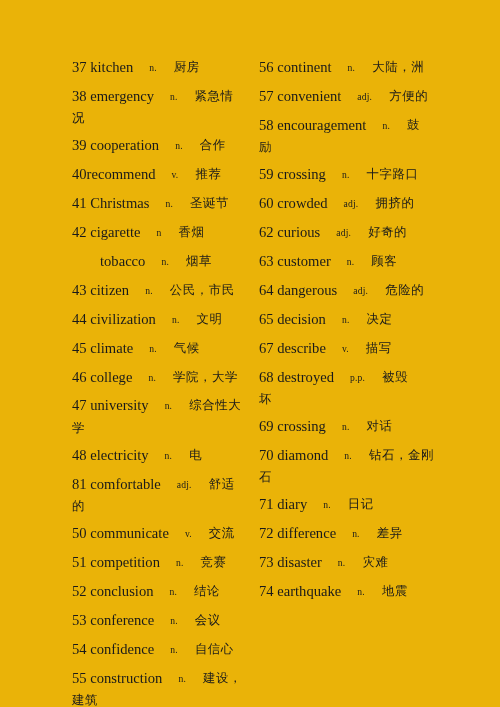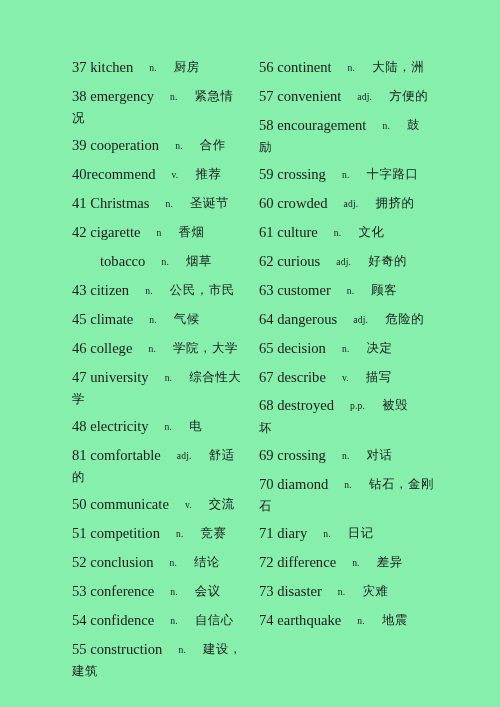--- a/index.html
+++ b/index.html
@@ -12,21 +12,21 @@
     width: 500px;
     height: 707px;
     position: relative;
     font-family: "Liberation Serif", "DejaVu Serif", serif;
     color: #1a1a1a;
     overflow: hidden;
   }
   .page {
     position: absolute;
     inset: 0;
-    background: #86efac;
+    background: #eab308;
   }
   .columns {
     position: absolute;
     top: 58px;
     left: 0;
     right: 0;
     display: flex;
     align-items: flex-start;
   }
   .column {
@@ -91,39 +91,39 @@
   <div class="columns">
     <div class="column column-left">
         <p class="entry"><span class="num">37</span> <span class="word">kitchen</span><span class="gap-word"></span><span class="pos">n.</span><span class="gap-pos"></span><span class="cn">厨房</span></p>
         <p class="entry"><span class="num">38</span> <span class="word">emergency</span><span class="gap-word"></span><span class="pos">n.</span><span class="gap-pos"></span><span class="cn">紧急情</span><span class="cn-wrap">况</span></p>
         <p class="entry"><span class="num">39</span> <span class="word">cooperation</span><span class="gap-word"></span><span class="pos">n.</span><span class="gap-pos"></span><span class="cn">合作</span></p>
         <p class="entry"><span class="num">40</span><span class="word">recommend</span><span class="gap-word"></span><span class="pos">v.</span><span class="gap-pos"></span><span class="cn">推荐</span></p>
         <p class="entry"><span class="num">41</span> <span class="word">Christmas</span><span class="gap-word"></span><span class="pos">n.</span><span class="gap-pos"></span><span class="cn">圣诞节</span></p>
         <p class="entry"><span class="num">42</span> <span class="word">cigarette</span><span class="gap-word"></span><span class="pos">n</span><span class="gap-pos"></span><span class="cn">香烟</span></p>
         <p class="entry sub"><span class="word">tobacco</span><span class="gap-word"></span><span class="pos">n.</span><span class="gap-pos"></span><span class="cn">烟草</span></p>
         <p class="entry"><span class="num">43</span> <span class="word">citizen</span><span class="gap-word"></span><span class="pos">n.</span><span class="gap-pos"></span><span class="cn">公民，市民</span></p>
+        <p class="entry"><span class="num">44</span> <span class="word">civilization</span><span class="gap-word"></span><span class="pos">n.</span><span class="gap-pos"></span><span class="cn">文明</span></p>
         <p class="entry"><span class="num">45</span> <span class="word">climate</span><span class="gap-word"></span><span class="pos">n.</span><span class="gap-pos"></span><span class="cn">气候</span></p>
         <p class="entry"><span class="num">46</span> <span class="word">college</span><span class="gap-word"></span><span class="pos">n.</span><span class="gap-pos"></span><span class="cn">学院，大学</span></p>
         <p class="entry"><span class="num">47</span> <span class="word">university</span><span class="gap-word"></span><span class="pos">n.</span><span class="gap-pos"></span><span class="cn">综合性大</span><span class="cn-wrap">学</span></p>
         <p class="entry"><span class="num">48</span> <span class="word">electricity</span><span class="gap-word"></span><span class="pos">n.</span><span class="gap-pos"></span><span class="cn">电</span></p>
         <p class="entry"><span class="num">81</span> <span class="word">comfortable</span><span class="gap-word"></span><span class="pos">adj.</span><span class="gap-pos"></span><span class="cn">舒适</span><span class="cn-wrap">的</span></p>
         <p class="entry"><span class="num">50</span> <span class="word">communicate</span><span class="gap-word"></span><span class="pos">v.</span><span class="gap-pos"></span><span class="cn">交流</span></p>
         <p class="entry"><span class="num">51</span> <span class="word">competition</span><span class="gap-word"></span><span class="pos">n.</span><span class="gap-pos"></span><span class="cn">竞赛</span></p>
         <p class="entry"><span class="num">52</span> <span class="word">conclusion</span><span class="gap-word"></span><span class="pos">n.</span><span class="gap-pos"></span><span class="cn">结论</span></p>
         <p class="entry"><span class="num">53</span> <span class="word">conference</span><span class="gap-word"></span><span class="pos">n.</span><span class="gap-pos"></span><span class="cn">会议</span></p>
         <p class="entry"><span class="num">54</span> <span class="word">confidence</span><span class="gap-word"></span><span class="pos">n.</span><span class="gap-pos"></span><span class="cn">自信心</span></p>
         <p class="entry"><span class="num">55</span> <span class="word">construction</span><span class="gap-word"></span><span class="pos">n.</span><span class="gap-pos"></span><span class="cn">建设，</span><span class="cn-wrap">建筑</span></p>
       </div>
     <div class="column column-right">
         <p class="entry"><span class="num">56</span> <span class="word">continent</span><span class="gap-word"></span><span class="pos">n.</span><span class="gap-pos"></span><span class="cn">大陆，洲</span></p>
         <p class="entry"><span class="num">57</span> <span class="word">convenient</span><span class="gap-word"></span><span class="pos">adj.</span><span class="gap-pos"></span><span class="cn">方便的</span></p>
         <p class="entry"><span class="num">58</span> <span class="word">encouragement</span><span class="gap-word"></span><span class="pos">n.</span><span class="gap-pos"></span><span class="cn">鼓</span><span class="cn-wrap">励</span></p>
         <p class="entry"><span class="num">59</span> <span class="word">crossing</span><span class="gap-word"></span><span class="pos">n.</span><span class="gap-pos"></span><span class="cn">十字路口</span></p>
         <p class="entry"><span class="num">60</span> <span class="word">crowded</span><span class="gap-word"></span><span class="pos">adj.</span><span class="gap-pos"></span><span class="cn">拥挤的</span></p>
-        <p class="entry"><span class="num">61</span> <span class="word">culture</span><span class="gap-word"></span><span class="pos">n.</span><span class="gap-pos"></span><span class="cn">文化</span></p>
         <p class="entry"><span class="num">62</span> <span class="word">curious</span><span class="gap-word"></span><span class="pos">adj.</span><span class="gap-pos"></span><span class="cn">好奇的</span></p>
         <p class="entry"><span class="num">63</span> <span class="word">customer</span><span class="gap-word"></span><span class="pos">n.</span><span class="gap-pos"></span><span class="cn">顾客</span></p>
         <p class="entry"><span class="num">64</span> <span class="word">dangerous</span><span class="gap-word"></span><span class="pos">adj.</span><span class="gap-pos"></span><span class="cn">危险的</span></p>
         <p class="entry"><span class="num">65</span> <span class="word">decision</span><span class="gap-word"></span><span class="pos">n.</span><span class="gap-pos"></span><span class="cn">决定</span></p>
         <p class="entry"><span class="num">67</span> <span class="word">describe</span><span class="gap-word"></span><span class="pos">v.</span><span class="gap-pos"></span><span class="cn">描写</span></p>
         <p class="entry"><span class="num">68</span> <span class="word">destroyed</span><span class="gap-word"></span><span class="pos">p.p.</span><span class="gap-pos"></span><span class="cn">被毁</span><span class="cn-wrap">坏</span></p>
         <p class="entry"><span class="num">69</span> <span class="word">crossing</span><span class="gap-word"></span><span class="pos">n.</span><span class="gap-pos"></span><span class="cn">对话</span></p>
         <p class="entry"><span class="num">70</span> <span class="word">diamond</span><span class="gap-word"></span><span class="pos">n.</span><span class="gap-pos"></span><span class="cn">钻石，金刚</span><span class="cn-wrap">石</span></p>
         <p class="entry"><span class="num">71</span> <span class="word">diary</span><span class="gap-word"></span><span class="pos">n.</span><span class="gap-pos"></span><span class="cn">日记</span></p>
         <p class="entry"><span class="num">72</span> <span class="word">difference</span><span class="gap-word"></span><span class="pos">n.</span><span class="gap-pos"></span><span class="cn">差异</span></p>

